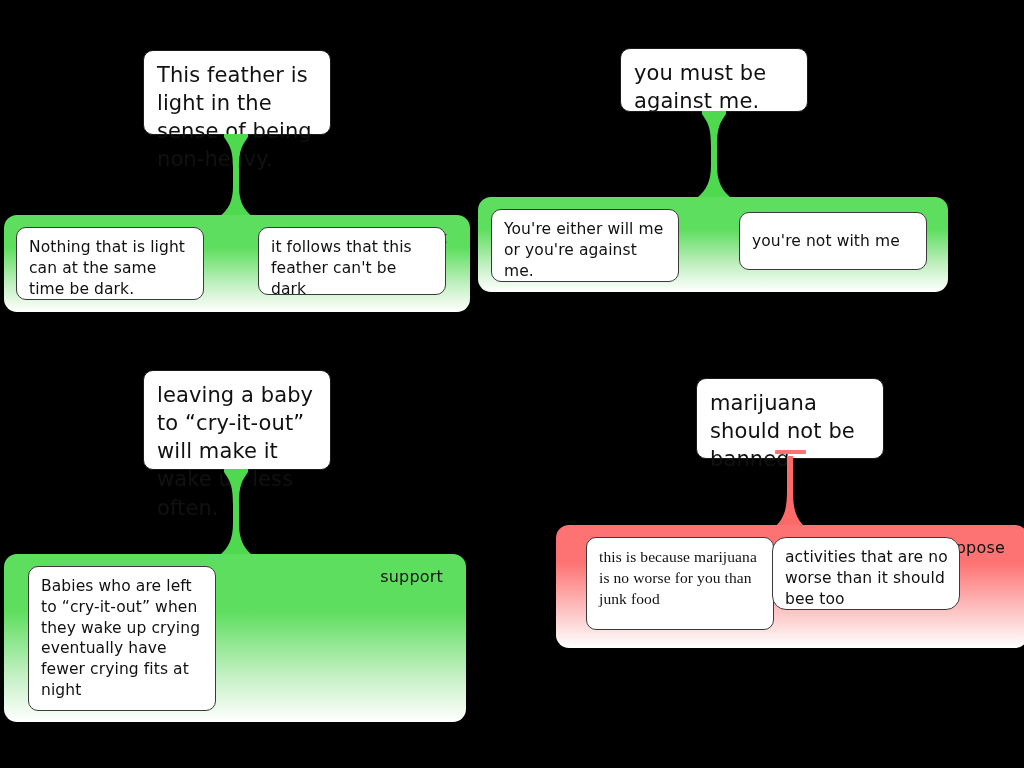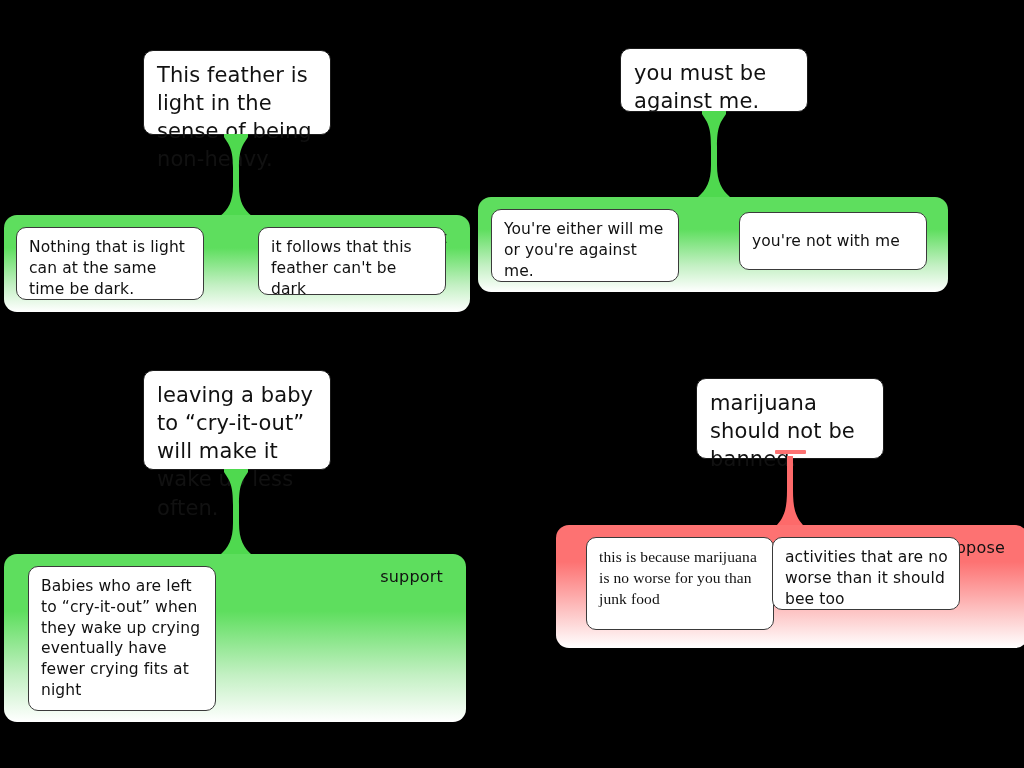--- a/index.html
+++ b/index.html
@@ -152,17 +152,17 @@
 
     <div class="connector" style="left:772px; top:456px; height:74px;">
       <svg width="36" height="74" viewBox="0 0 36 74" xmlns="http://www.w3.org/2000/svg">
         <path d="M7,0 L15,0 L15,34 C15,54 12,62 3,71 L2,74 L34,74 L33,71 C24,62 21,54 21,34 L21,0 Z" fill="#fd6a6a"></path>
       </svg>
     </div>
 
     <div class="panel oppose" style="left:556px; top:525px; width:472px; height:123px;">
       <span class="panel-label">oppose</span>
       <div class="premise-box" style="left:30px; top:12px; width:188px; height:93px;font-family:Liberation Serif, serif;">this is because marijuana is no worse for you than junk food</div>
-      <div class="premise-box" style="left:216px; top:12px; width:188px; height:73px;">activities that are no worse than it should bee too</div>
+      <div class="premise-box" style="left:216px; top:12px; width:188px; height:73px;border-radius:14px;">activities that are no worse than it should bee too</div>
     </div>
   </div>
 
 </div>
 
 </body></html>

